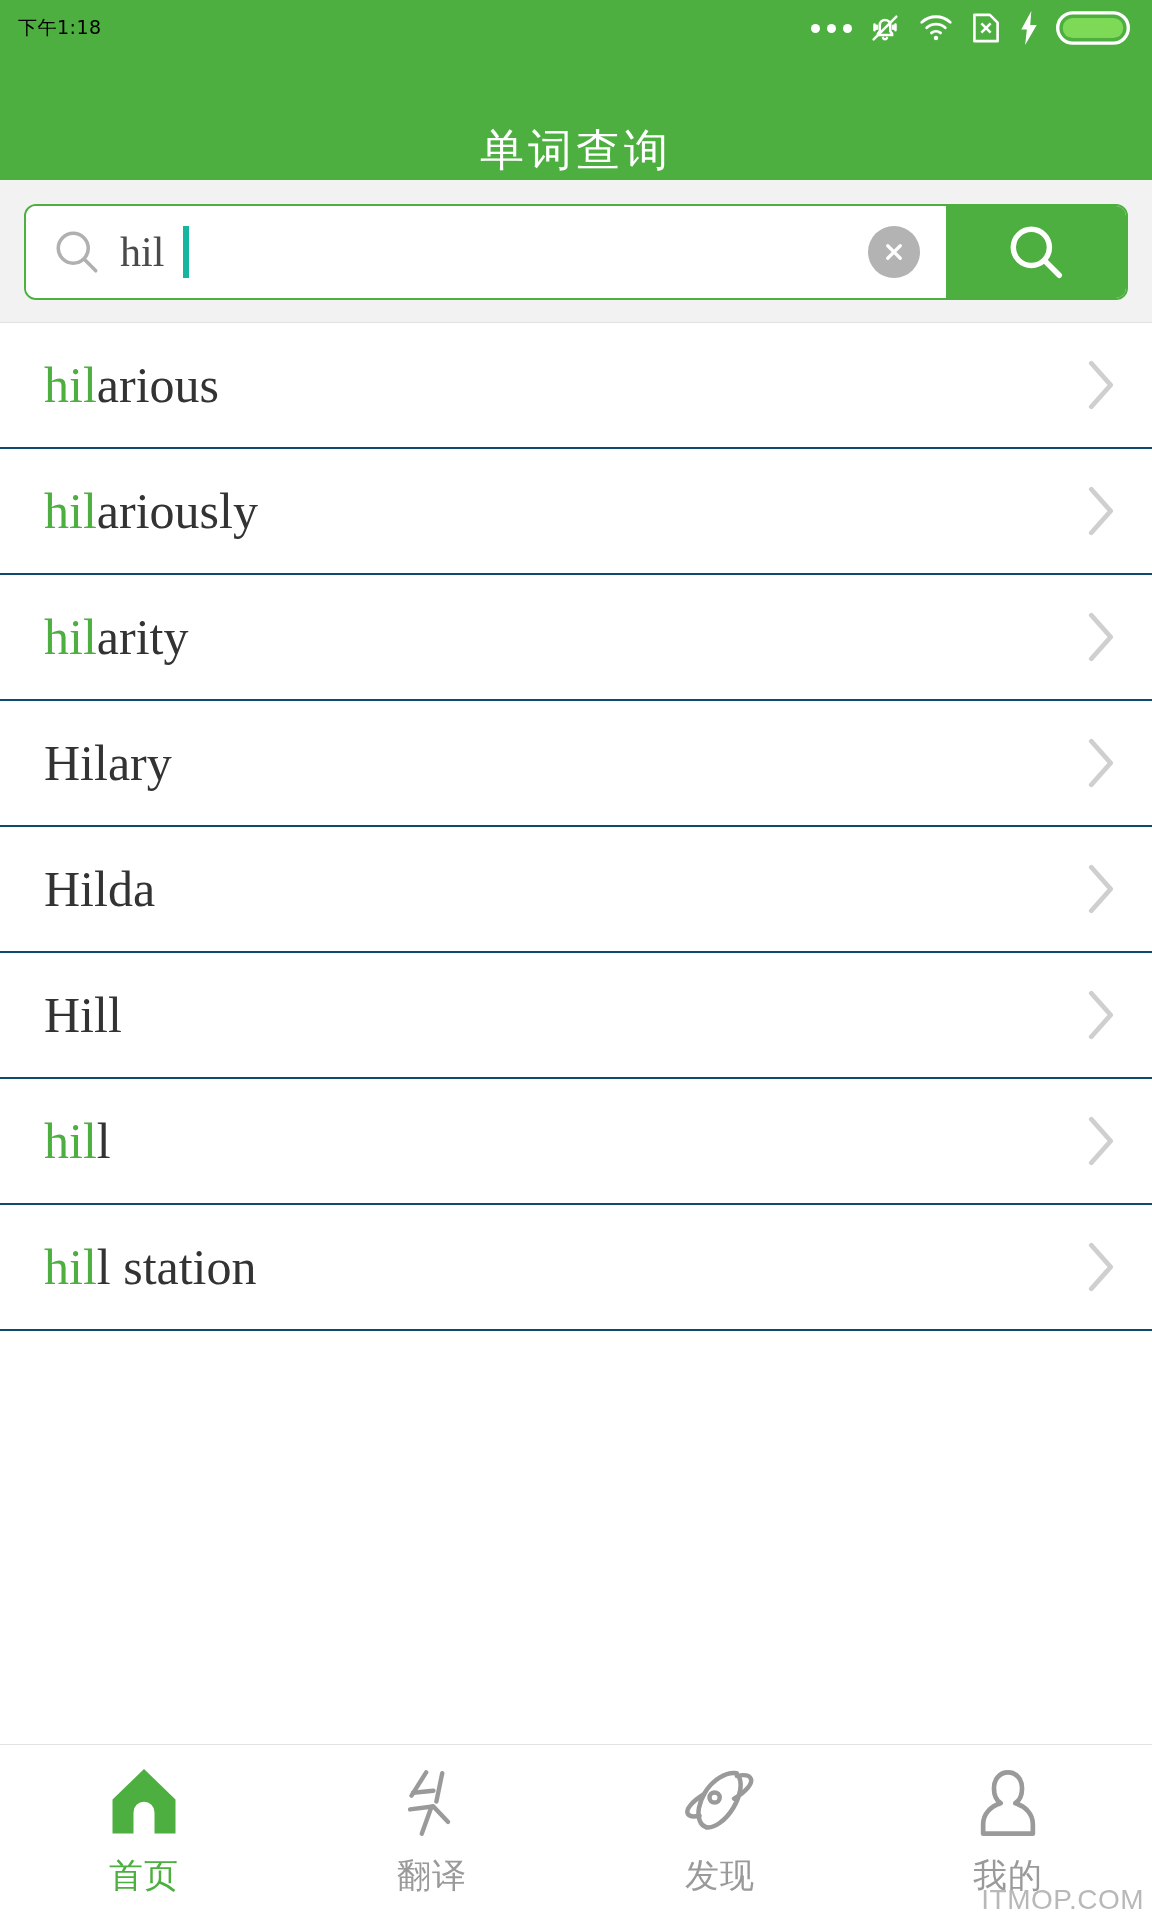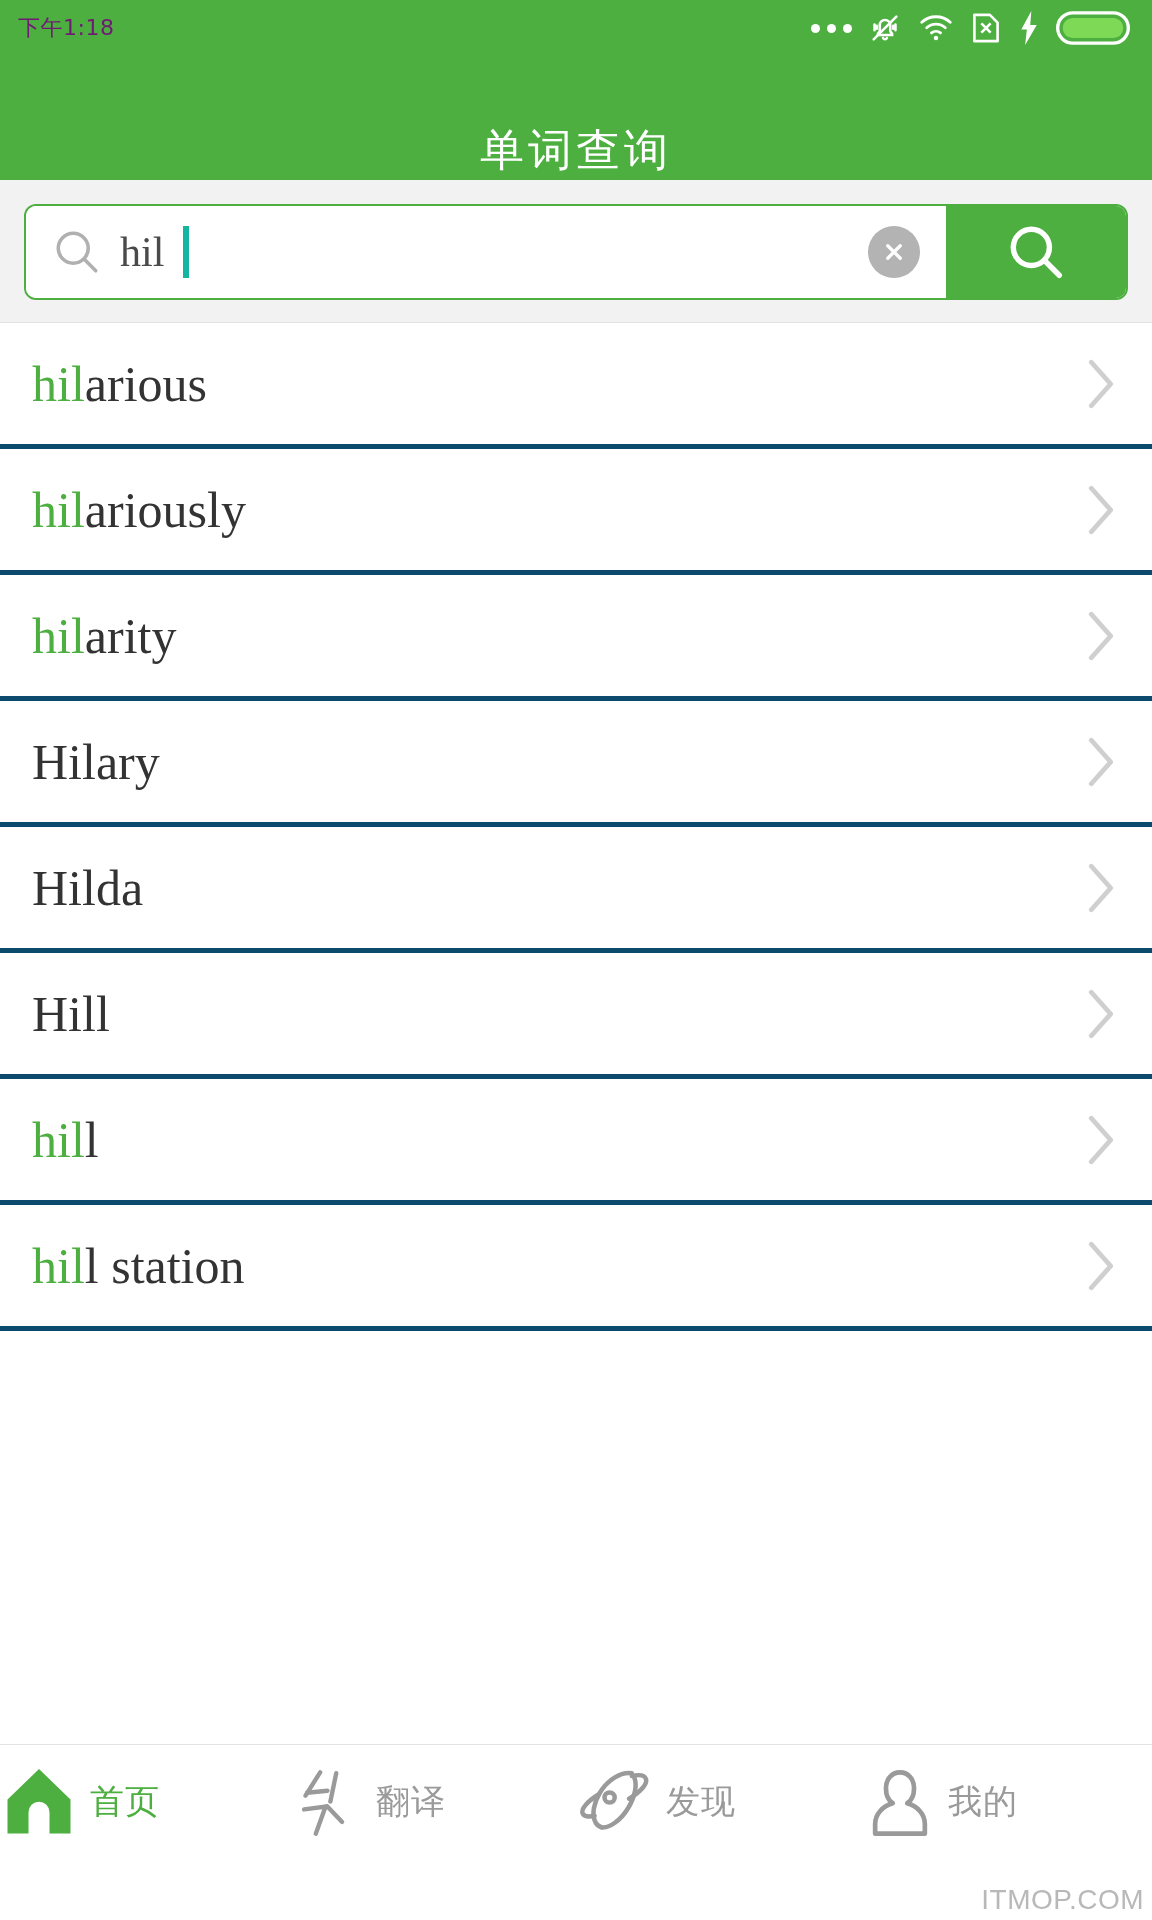--- a/index.html
+++ b/index.html
@@ -11,21 +11,21 @@
     position:relative;
   }
 
   
   .statusbar{
     height:56px; background:#4caf3f;
     display:flex; align-items:center; justify-content:space-between;
     padding:0 22px 0 18px;
   }
   .status-time{
-    color:#701a75; font-size:22px; letter-spacing:.5px;
+    color:#000000; font-size:19px; letter-spacing:.5px;
     font-family:"DejaVu Sans", sans-serif;
   }
   .status-icons{ display:flex; align-items:center; gap:16px; }
   .dots{ display:flex; gap:7px; align-items:center; }
   .dots i{ width:9px;height:9px;border-radius:50%;background:#fff;display:block; }
   .sicon{ display:block; }
 
   
   .header{
     height:124px; background:#4caf3f;
@@ -67,40 +67,40 @@
   }
   .search-go{
     width:180px; background:#4caf3f;
     display:flex;align-items:center;justify-content:center; flex:none;
   }
 
   
   .word-list{ background:#fff; }
   .word-row{
     height:126px; display:flex; align-items:center;
-    padding:0 34px 0 32px; border-bottom:5px solid #0c4a6e;
+    padding:0 34px 0 44px; border-bottom:2px solid #0c4a6e;
     background:#fff;
   }
   .word-text{
     font-family:"Liberation Serif", serif;
     font-size:50px; color:#333333; line-height:1;
     white-space:nowrap;
   }
   .word-text .hl{ color:#4caf3f; }
   .row-spacer{ flex:1; }
   .chev{ flex:none; opacity:.75; }
 
   
   .tabbar{
     position:absolute; left:0; right:0; bottom:0; height:176px;
     background:#fff; border-top:1px solid #e3e3e3;
     display:flex; align-items:flex-start; padding-top:18px;
   }
   .tab{
-    flex:1; display:flex; flex-direction:row;
+    flex:1; display:flex; flex-direction:column;
     align-items:center; gap:12px;
   }
   .tab-ico{ height:78px; display:flex; align-items:flex-end; justify-content:center; }
   .tab-label{
     font-size:34px; color:#9a9a9a;
     font-family:"DejaVu Sans", sans-serif; letter-spacing:1px;
   }
   .tab.active .tab-label{ color:#4caf3f; }
   .watermark{
     position:absolute; right:8px; bottom:4px;

